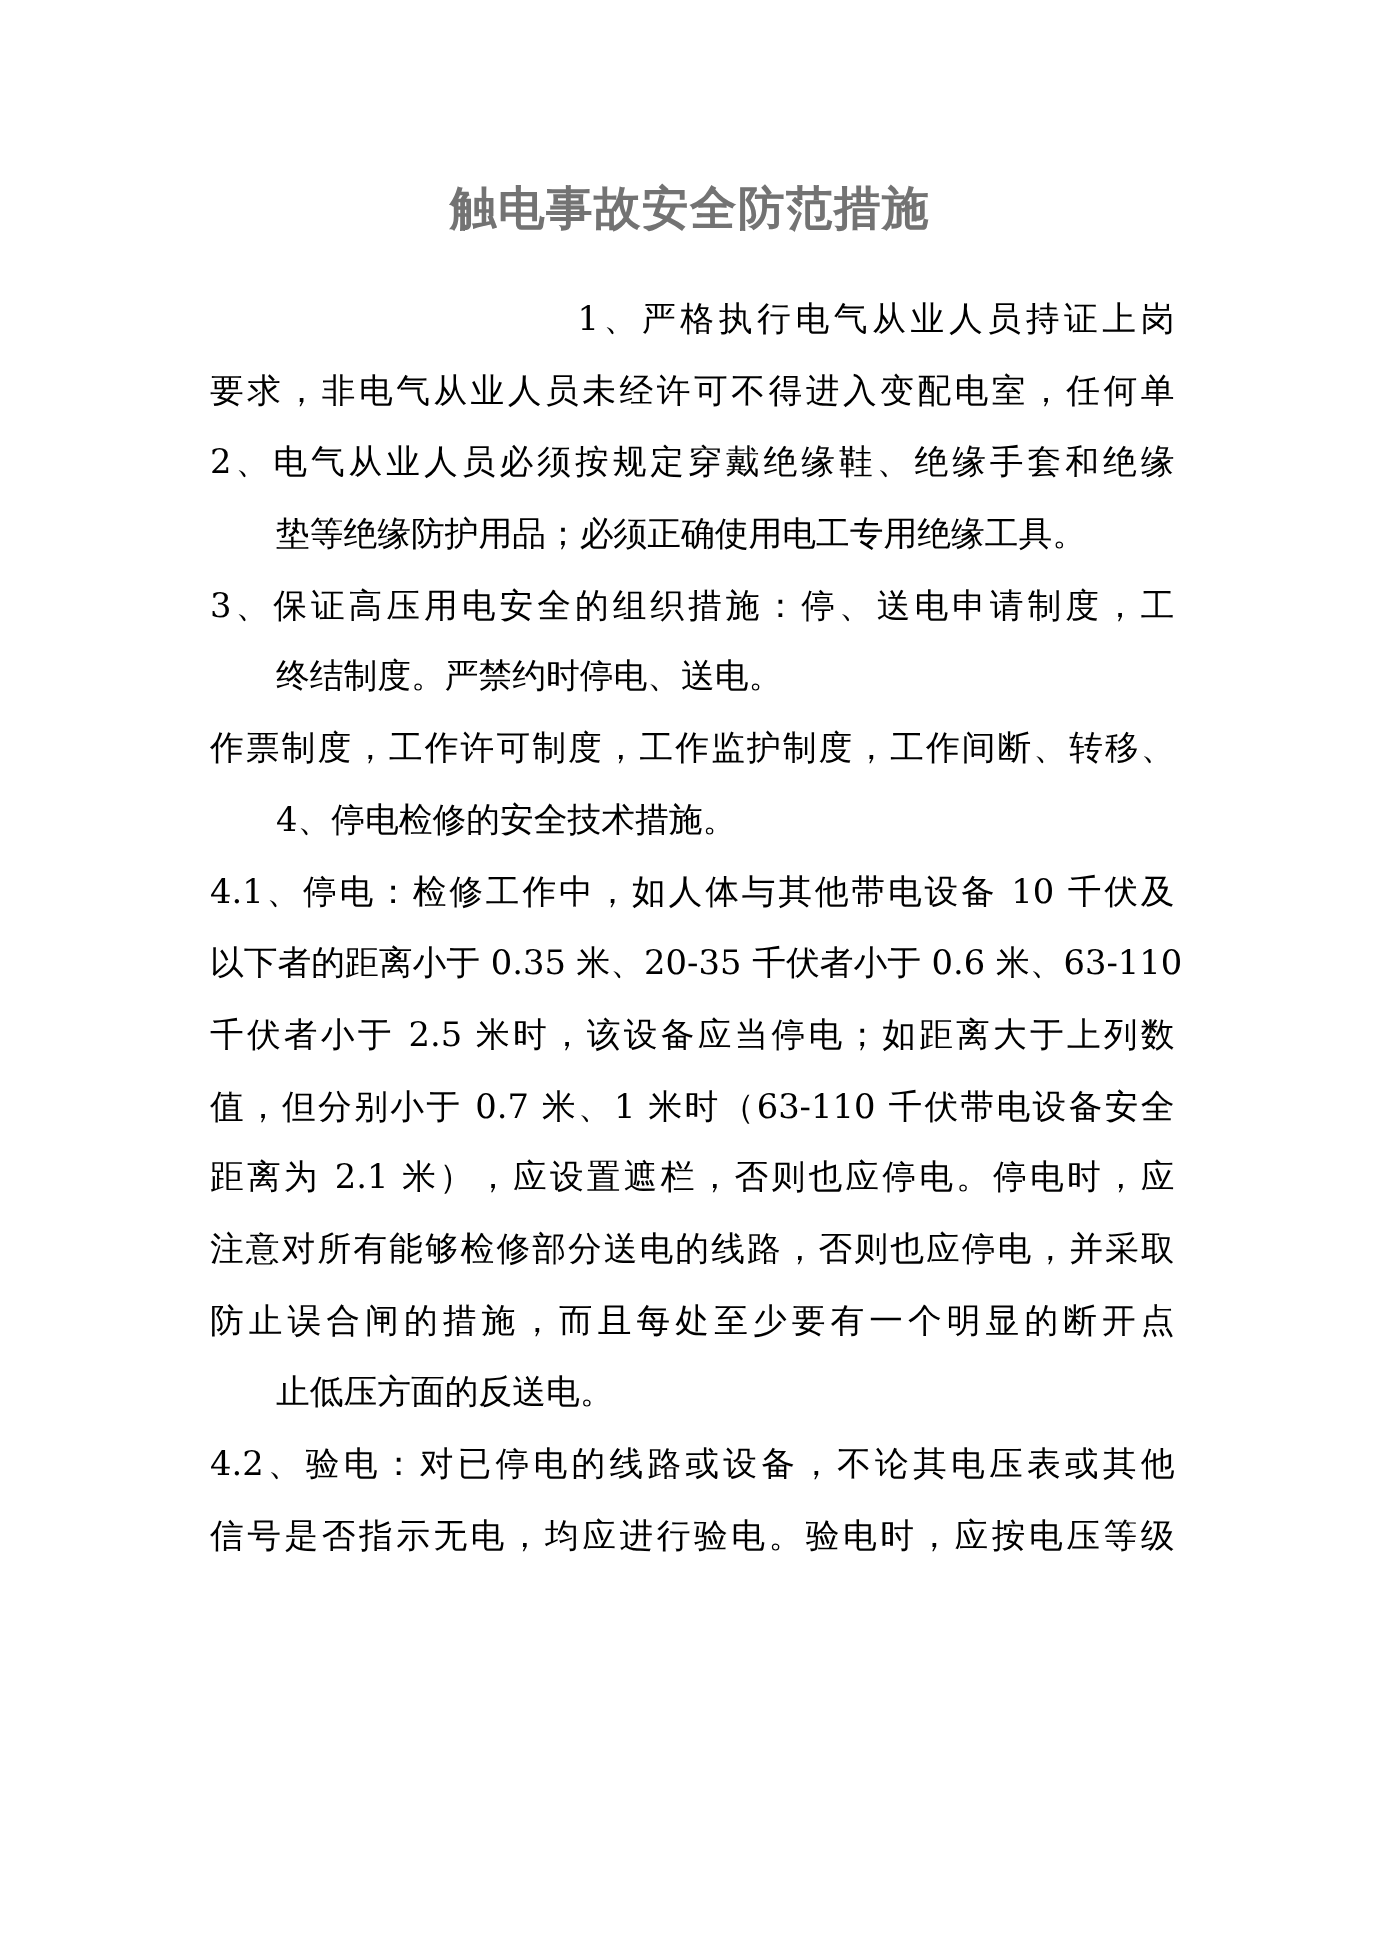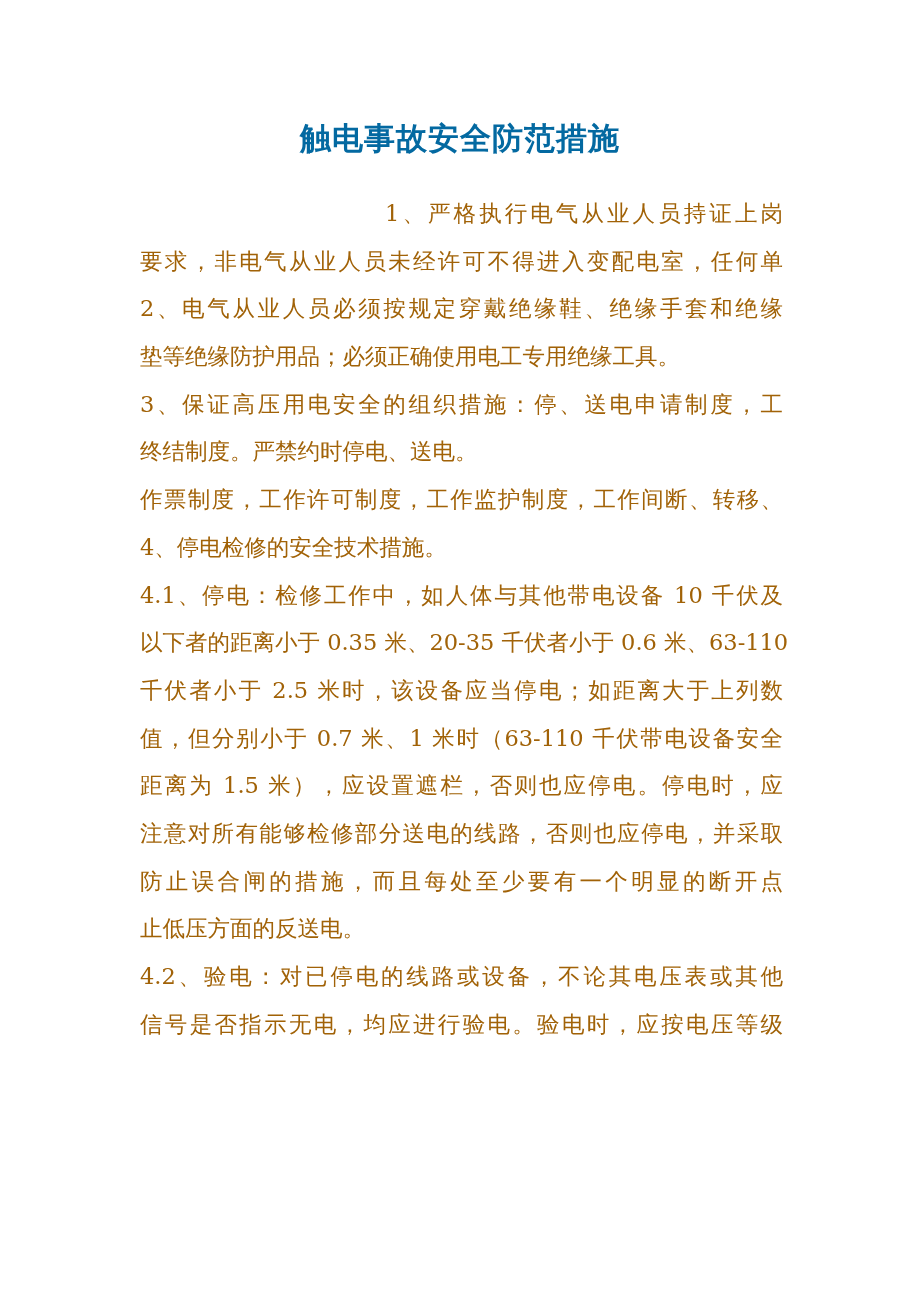--- a/index.html
+++ b/index.html
@@ -1,52 +1,52 @@
 <!DOCTYPE html>
 <html><head>
 <meta charset="utf-8">
 <style>
   html, body { margin: 0; padding: 0; background: #ffffff; }
   body { width: 920px; height: 1302px; overflow: hidden; position: relative; }
   .page { position: absolute; left: 0; top: 0; width: 920px; height: 1302px; background: #ffffff; }
   .title {
     position: absolute; left: 0; top: 118px; width: 920px; text-align: center;
     font-family: "DejaVu Sans", "Liberation Sans", sans-serif;
-    font-weight: bold; font-size: 31px; color: #0369a1; letter-spacing: 1px;
+    font-weight: bold; font-size: 31px; color: #737373; letter-spacing: 1px;
   }
   .body-text {
     position: absolute; left: 140px; top: 190px; width: 643px;
     font-family: "DejaVu Serif", "Liberation Serif", serif;
-    font-size: 22.5px; color: #a16207;
+    font-size: 22.5px; color: #000000;
   }
   .line {
     display: block; height: 47.7px; line-height: 47.7px; white-space: nowrap;
     text-align: justify; text-align-last: justify; overflow: visible;
   }
-  .line.last { text-align-last: left; }
+  .line.last { text-align-last: left; margin-left: 44px; }
   .line.indent { padding-left: 245px; }
 </style>
 </head>
 <body>
 
 <div class="page">
   <h1 class="title" style="margin:0;">触电事故安全防范措施</h1>
   <div class="body-text">
     <span class="line indent">1、严格执行电气从业人员持证上岗</span>
     <span class="line">要求，非电气从业人员未经许可不得进入变配电室，任何单</span>
     <span class="line">2、电气从业人员必须按规定穿戴绝缘鞋、绝缘手套和绝缘</span>
     <span class="line last">垫等绝缘防护用品；必须正确使用电工专用绝缘工具。</span>
     <span class="line">3、保证高压用电安全的组织措施：停、送电申请制度，工</span>
     <span class="line last">终结制度。严禁约时停电、送电。</span>
     <span class="line">作票制度，工作许可制度，工作监护制度，工作间断、转移、</span>
     <span class="line last">4、停电检修的安全技术措施。</span>
     <span class="line">4.1、停电：检修工作中，如人体与其他带电设备 10 千伏及</span>
     <span class="line">以下者的距离小于 0.35 米、20-35 千伏者小于 0.6 米、63-110</span>
     <span class="line">千伏者小于 2.5 米时，该设备应当停电；如距离大于上列数</span>
     <span class="line">值，但分别小于 0.7 米、1 米时（63-110 千伏带电设备安全</span>
-    <span class="line">距离为 1.5 米），应设置遮栏，否则也应停电。停电时，应</span>
+    <span class="line">距离为 2.1 米），应设置遮栏，否则也应停电。停电时，应</span>
     <span class="line">注意对所有能够检修部分送电的线路，否则也应停电，并采取</span>
     <span class="line">防止误合闸的措施，而且每处至少要有一个明显的断开点</span>
     <span class="line last">止低压方面的反送电。</span>
     <span class="line">4.2、验电：对已停电的线路或设备，不论其电压表或其他</span>
     <span class="line">信号是否指示无电，均应进行验电。验电时，应按电压等级</span>
   </div>
 </div>
 
 </body></html>

